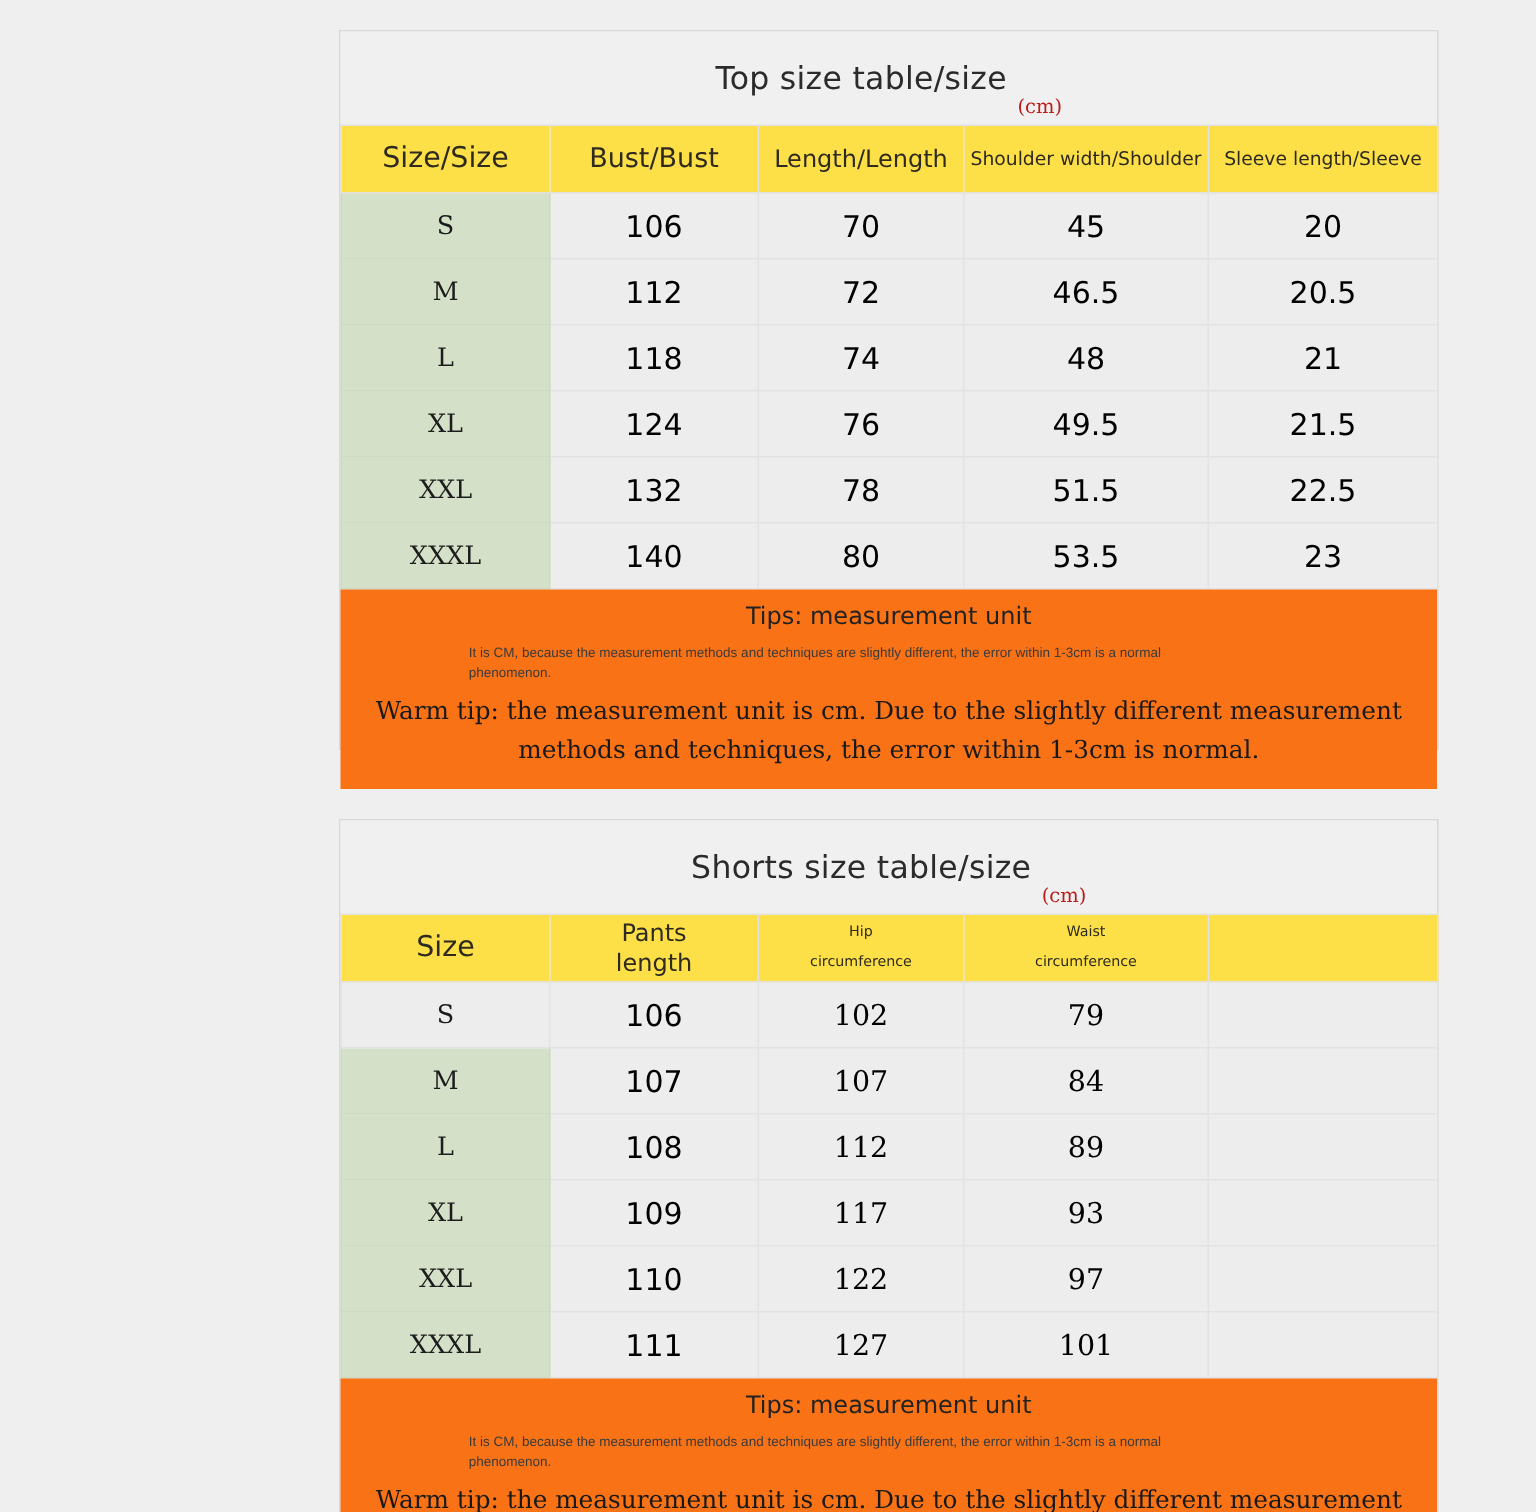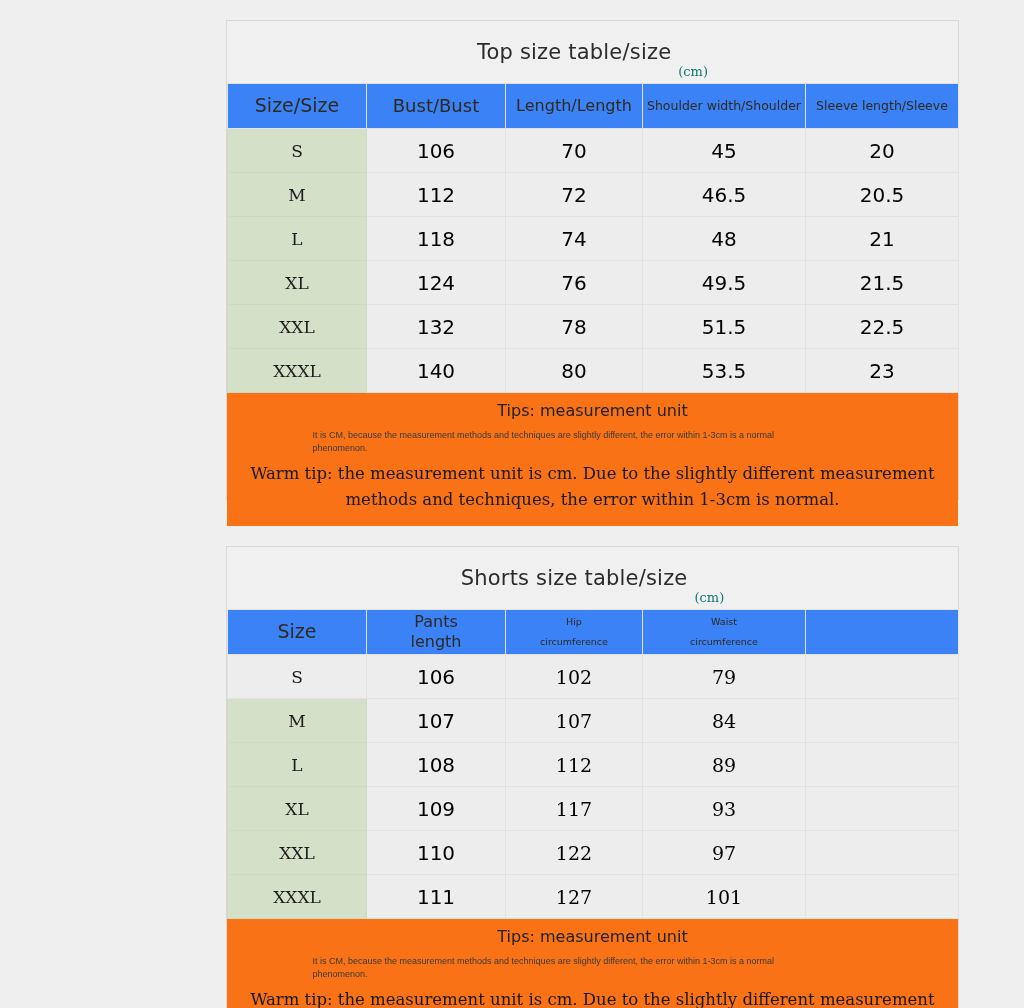--- a/index.html
+++ b/index.html
@@ -40,21 +40,21 @@
     background: #f0f0f0;
   }
   .card-title .t-main {
     font-size: 21px;
     color: #2b2b2b;
     font-family: "DejaVu Sans", sans-serif;
     letter-spacing: .2px;
   }
   .card-title .t-unit {
     font-size: 13px;
-    color: #0f766e;
+    color: #b91c1c;
     font-family: "DejaVu Serif", serif;
     margin-left: 7px;
     align-self: flex-end;
     margin-bottom: 4px;
   }
 
   
   table.size-table {
     width: 100%;
     border-collapse: collapse;
@@ -68,21 +68,21 @@
     font-weight: normal;
   }
 
   
   col.c-size { width: 139px; }
   col.c-a    { width: 139px; }
   col.c-b    { width: 137px; }
   col.c-c    { width: 163px; }
   col.c-d    { width: 153px; }
 
-  thead tr { background: #3b82f6; border-radius: 10px; }
+  thead tr { background: #fde047; border-radius: 10px; }
   thead th {
     height: 45px;
     color: #2f2a20;
     padding: 2px 3px;
     line-height: 1.15;
     border-color: #e3d5ad;
   }
   .th-xl   { font-size: 19px; }
   .th-lg   { font-size: 18px; }
   .th-md   { font-size: 16px; }

